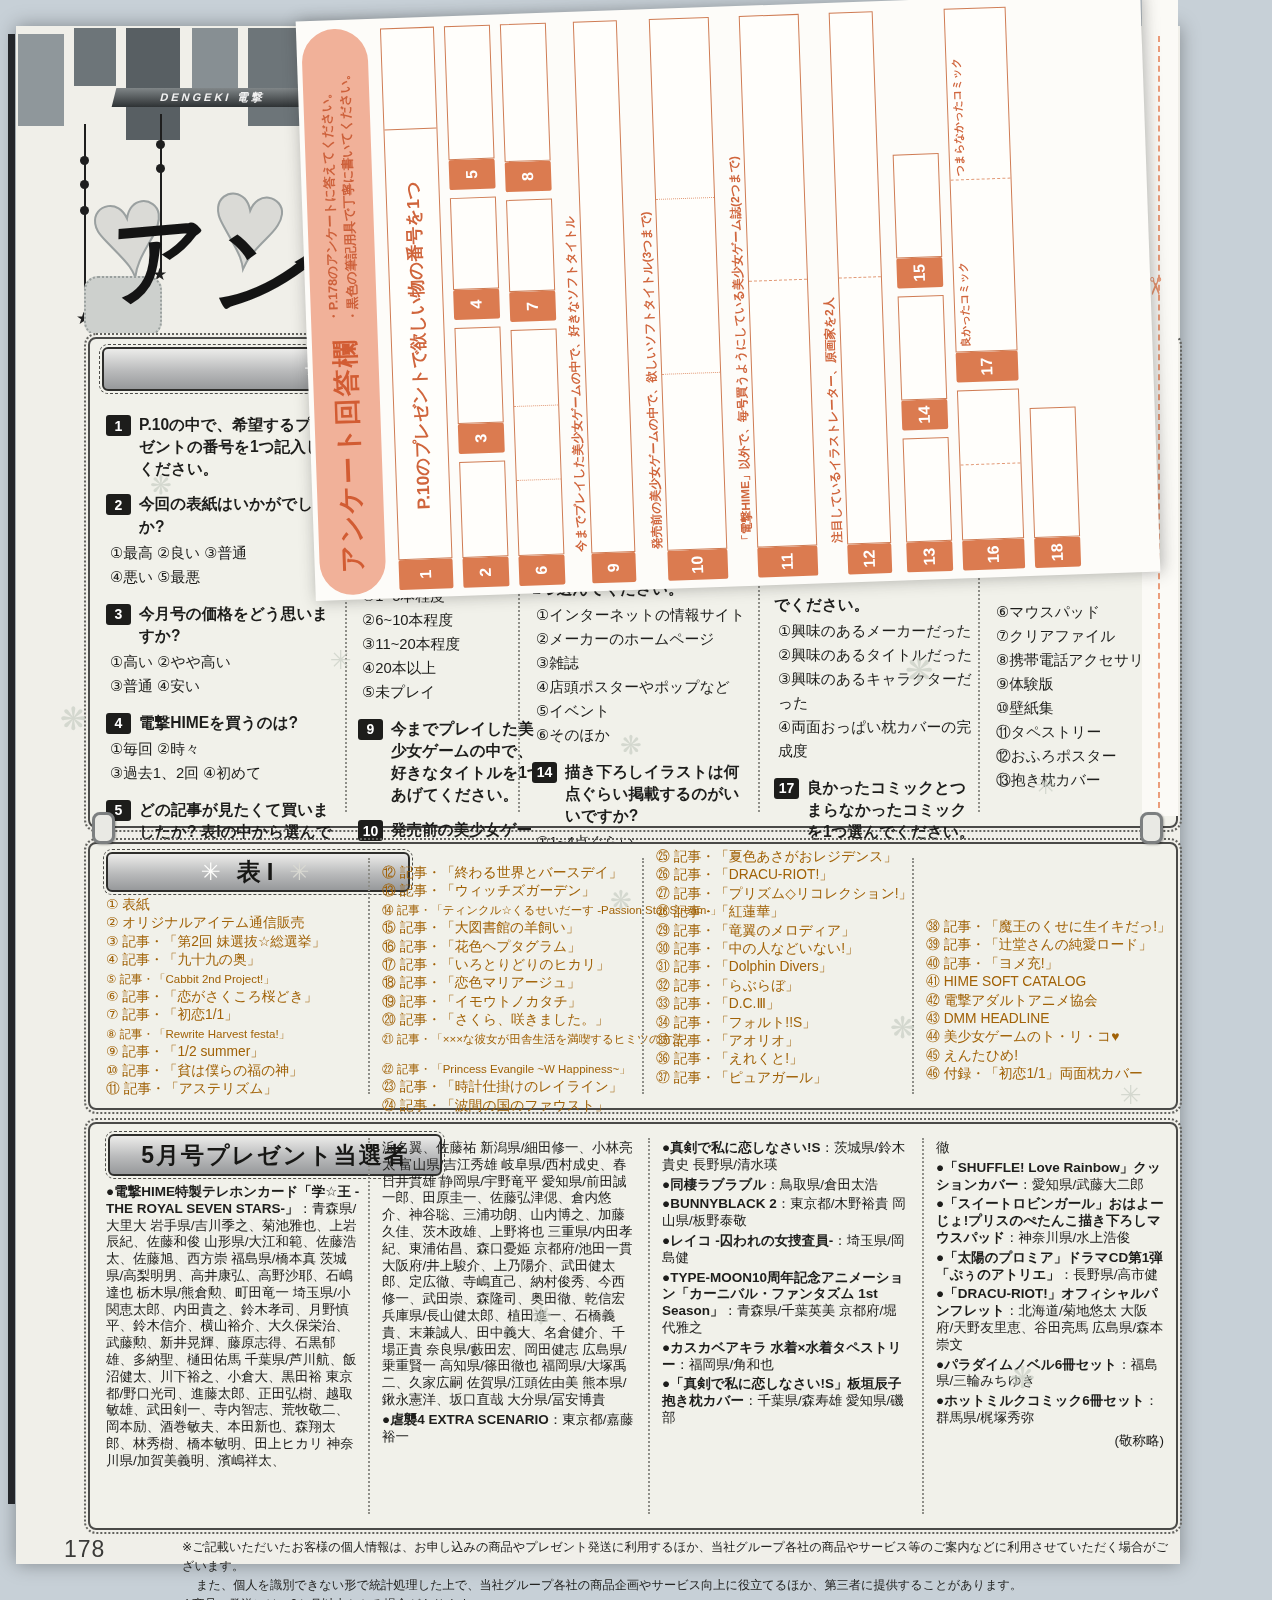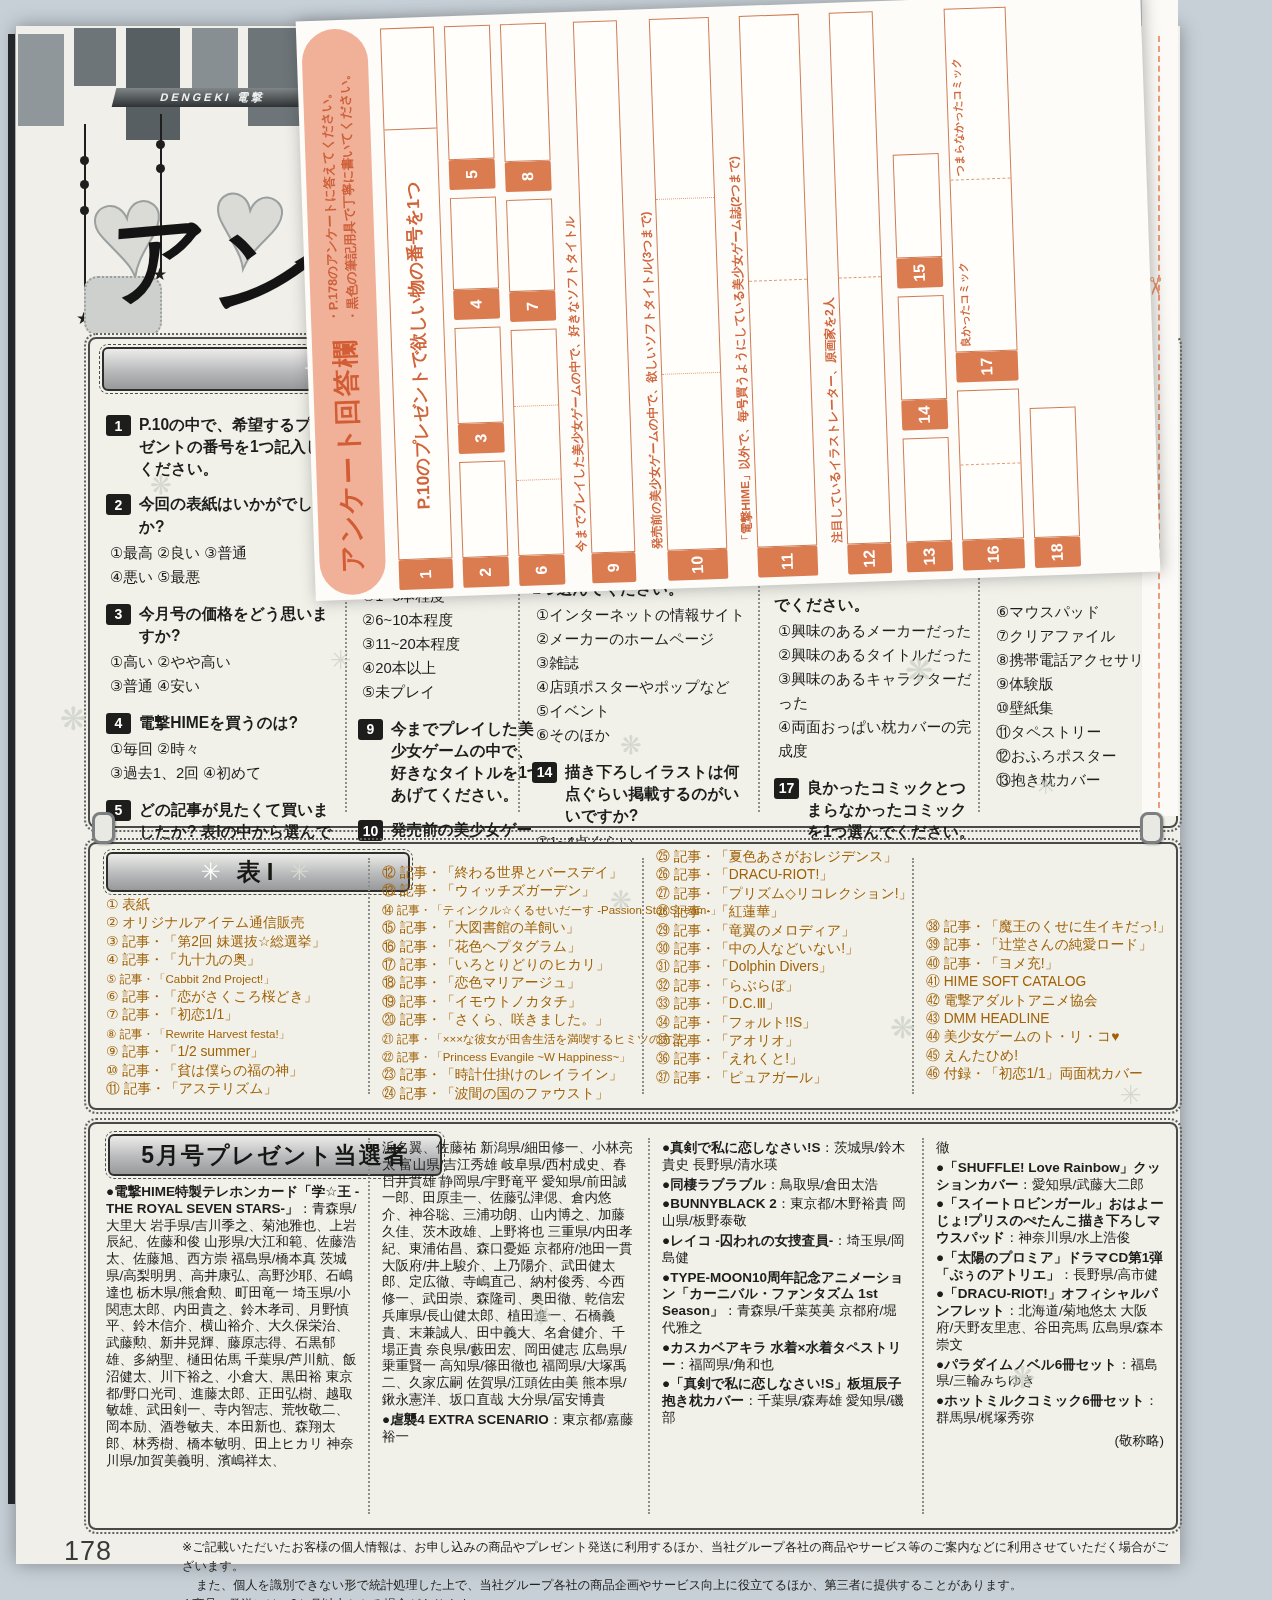--- a/index.html
+++ b/index.html
@@ -49,21 +49,21 @@
   .hyou-item{font-size:13.8px;line-height:18.4px;color:#a16207;white-space:nowrap;}
   
   .wincol{position:absolute;font-size:13.5px;line-height:16.8px;color:#1d1d1b;}
   .wincol p{margin:0 0 3px 0;}
   .wb{font-weight:bold;}
   .wnote{text-align:right;margin-top:6px;font-size:13.5px;}
   
   .ring{position:absolute;width:17px;height:26px;border:3px solid #7c7f80;border-radius:8px;
         background:#e9e9e4;z-index:6;box-shadow:1px 1px 2px rgba(0,0,0,.3);}
   
-  .pageno{position:absolute;left:64px;top:1536px;font-size:27px;color:#3a3a38;letter-spacing:1px;z-index:2;}
+  .pageno{position:absolute;left:64px;top:1536px;font-size:23px;color:#3a3a38;letter-spacing:1px;z-index:2;}
   .footnotes{position:absolute;left:182px;top:1538px;width:990px;font-size:12.2px;line-height:1.55;
              color:#232321;z-index:2;}
   
   .form-wrap{position:absolute;left:438px;top:-126px;width:580px;height:845px;
      background:#fdfcf9;box-shadow:0 2px 16px rgba(40,40,40,.35);
      transform:rotate(-92deg);z-index:5;}
   .pill{position:absolute;left:5px;top:5px;width:566px;height:66px;border-radius:33px;
      background:#f1b199;display:flex;align-items:center;padding:0 22px;box-sizing:border-box;}
   .pill-title{font-size:27px;font-weight:bold;color:#d25c33;letter-spacing:2px;white-space:nowrap;}
   .pill-notes{margin-left:16px;font-size:12.6px;font-weight:bold;color:#cd603a;line-height:1.5;white-space:nowrap;}
@@ -240,21 +240,21 @@
       <div class="hyou-item">⑫ 記事・「終わる世界とバースデイ」</div>
       <div class="hyou-item">⑬ 記事・「ウィッチズガーデン」</div>
       <div class="hyou-item" style="font-size: 11.5px;">⑭ 記事・「ティンクル☆くるせいだーす -Passion Star Stream-」</div>
       <div class="hyou-item">⑮ 記事・「大図書館の羊飼い」</div>
       <div class="hyou-item">⑯ 記事・「花色ヘプタグラム」</div>
       <div class="hyou-item">⑰ 記事・「いろとりどりのヒカリ」</div>
       <div class="hyou-item">⑱ 記事・「恋色マリアージュ」</div>
       <div class="hyou-item">⑲ 記事・「イモウトノカタチ」</div>
       <div class="hyou-item">⑳ 記事・「さくら、咲きました。」</div>
       <div class="hyou-item" style="font-size: 11.5px;">㉑ 記事・「×××な彼女が田舎生活を満喫するヒミツの方法」</div>
-      <div class="hyou-item" style="font-size: 11.5px;">㉒ 記事・「Princess Evangile ~W Happiness~」</div>
+      <div class="hyou-item" style="font-size: 11.5px; margin-top: 12px;">㉒ 記事・「Princess Evangile ~W Happiness~」</div>
       <div class="hyou-item">㉓ 記事・「時計仕掛けのレイライン」</div>
       <div class="hyou-item">㉔ 記事・「波間の国のファウスト」</div>
     </div>
   <div class="hyoucol" style="left:566px;top:4px;width:250px;">
       <div class="hyou-item">㉕ 記事・「夏色あさがおレジデンス」</div>
       <div class="hyou-item">㉖ 記事・「DRACU-RIOT!」</div>
       <div class="hyou-item">㉗ 記事・「プリズム◇リコレクション!」</div>
       <div class="hyou-item">㉘ 記事・「紅蓮華」</div>
       <div class="hyou-item">㉙ 記事・「竜翼のメロディア」</div>
       <div class="hyou-item">㉚ 記事・「中の人などいない!」</div>

